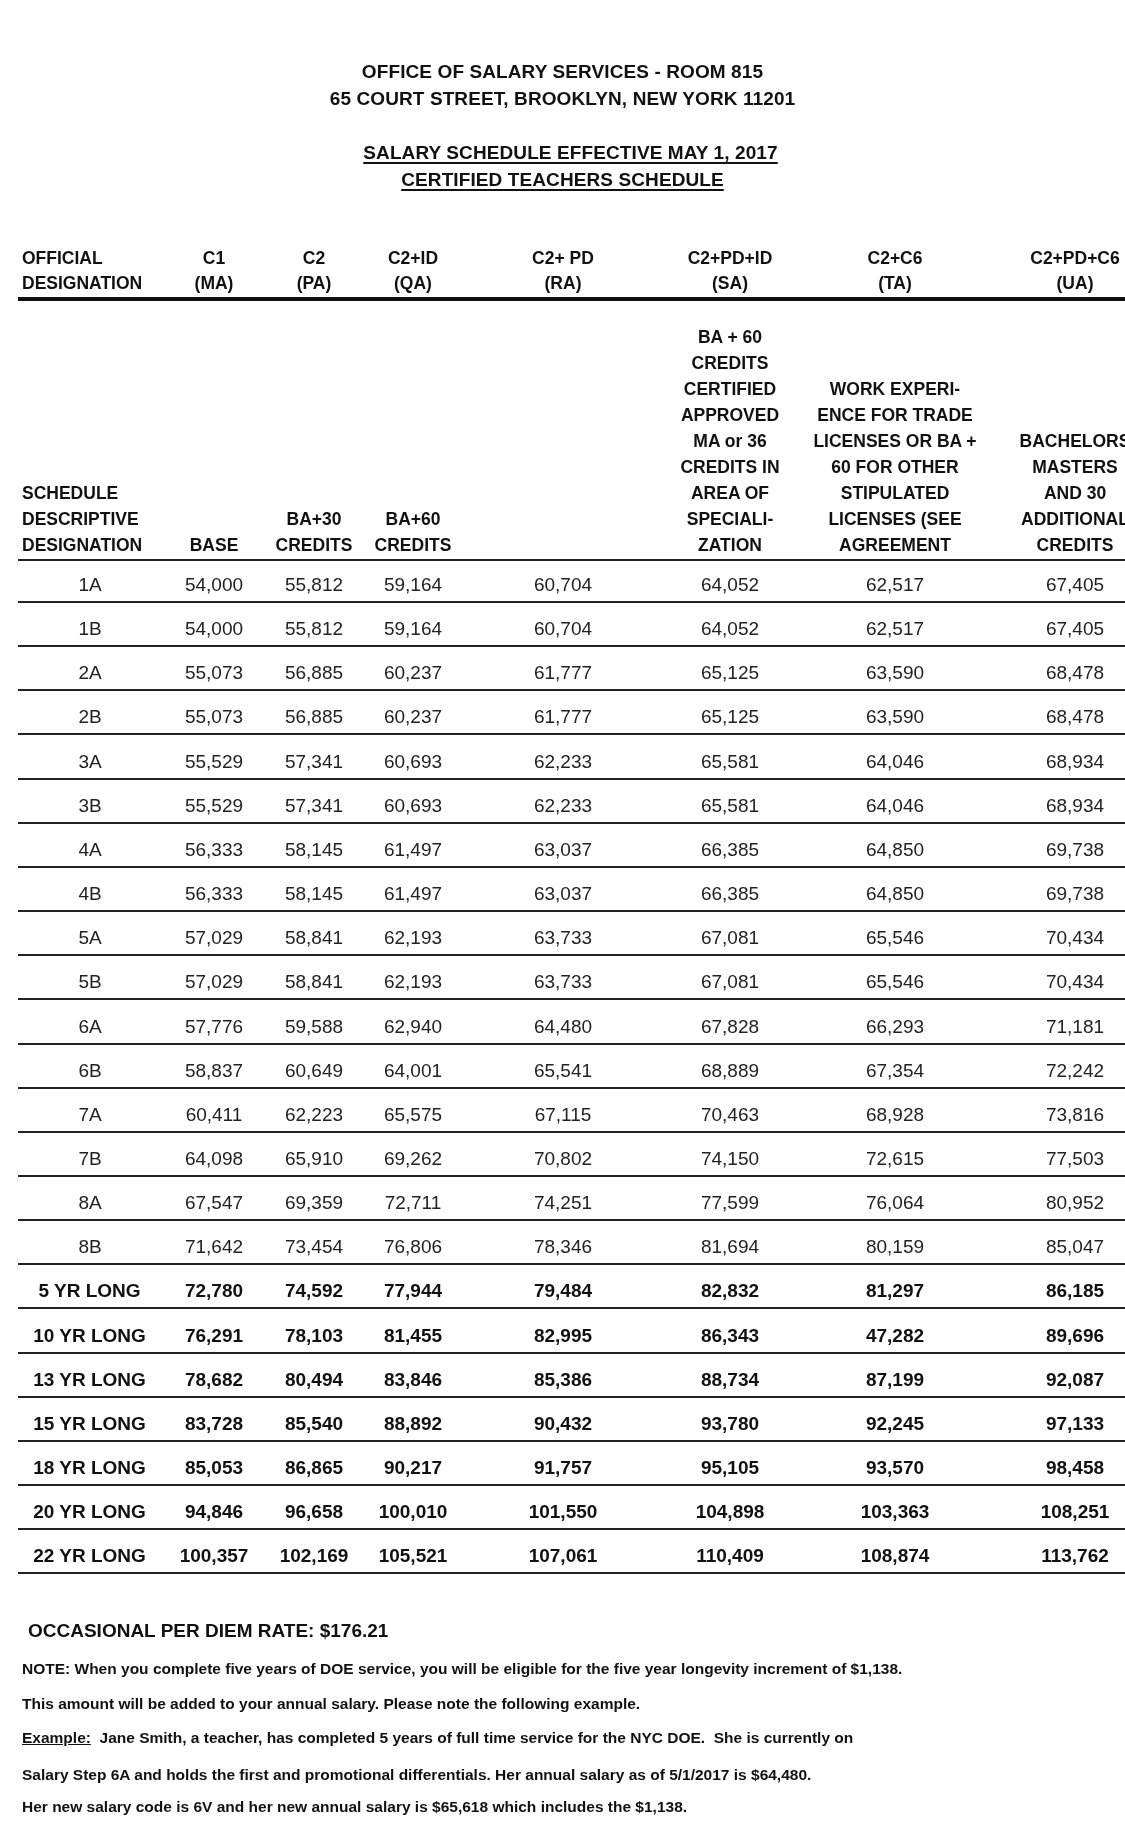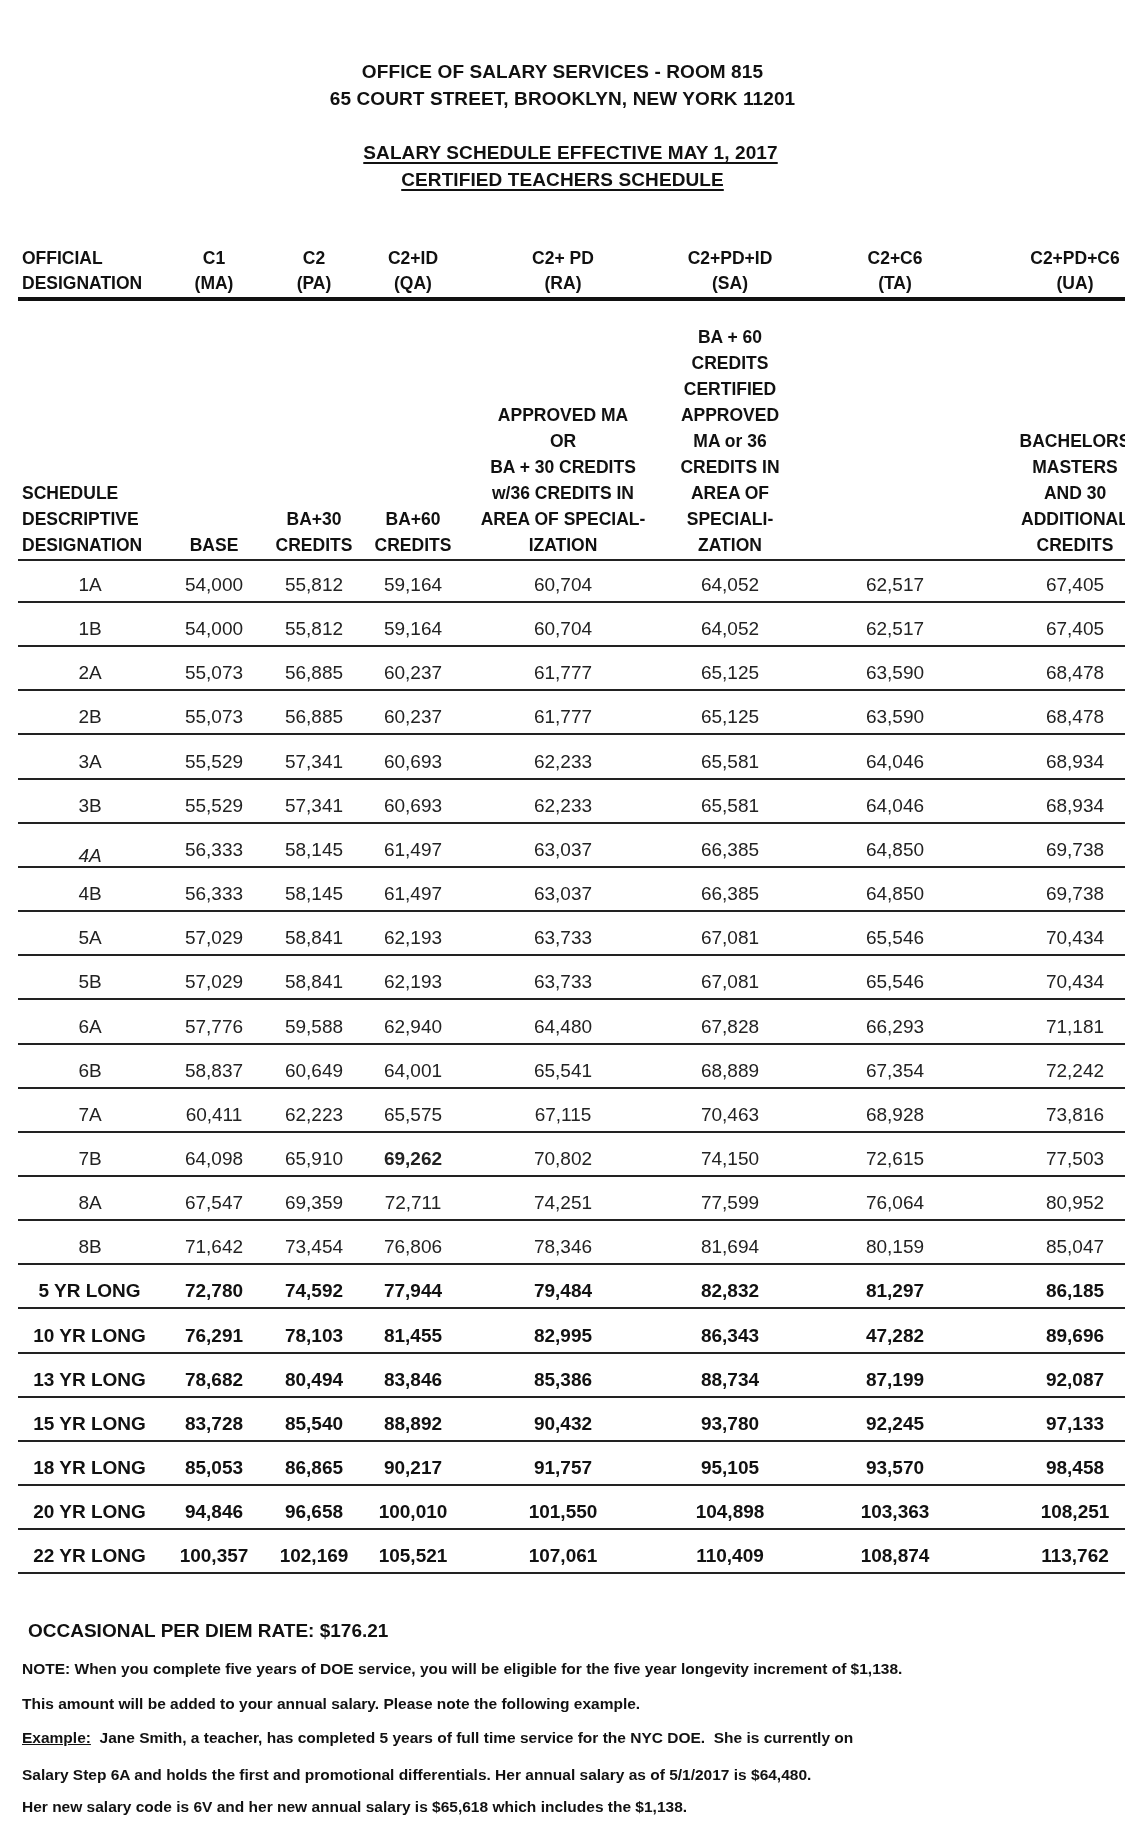--- a/index.html
+++ b/index.html
@@ -72,39 +72,40 @@
     <div>BASE</div>
   </div>
   <div class="desc" style="left:269px; width:90px;">
     <div>BA+30</div>
     <div>CREDITS</div>
   </div>
   <div class="desc" style="left:368px; width:90px;">
     <div>BA+60</div>
     <div>CREDITS</div>
   </div>
-  <div class="desc" style="left:473px; width:180px;">
-    <div>APPROVED MA</div>
-    <div>OR</div>
-    <div>BA + 30 CREDITS</div>
-    <div>w/36 CREDITS IN</div>
-    <div>AREA OF SPECIAL-</div>
-    <div>IZATION</div>
-  </div>
   <div class="desc" style="left:660px; width:140px;">
     <div>BA + 60</div>
     <div>CREDITS</div>
     <div>CERTIFIED</div>
     <div>APPROVED</div>
     <div>MA or 36</div>
     <div>CREDITS IN</div>
     <div>AREA OF</div>
     <div>SPECIALI-</div>
     <div>ZATION</div>
   </div>
+  <div class="desc" style="left:795px; width:200px;">
+    <div>WORK EXPERI-</div>
+    <div>ENCE FOR TRADE</div>
+    <div>LICENSES OR BA +</div>
+    <div>60 FOR OTHER</div>
+    <div>STIPULATED</div>
+    <div>LICENSES (SEE</div>
+    <div>AGREEMENT</div>
+  </div>
   <div class="desc" style="left:1010px; width:130px;">
     <div>BACHELORS</div>
     <div>MASTERS</div>
     <div>AND 30</div>
     <div>ADDITIONAL</div>
     <div>CREDITS</div>
   </div>
 </div>
 <div class="rule" style="top:559px;"></div>
 
@@ -169,21 +170,21 @@
       <div class="cell" style="left: 154px; width: 120px; top: 9px;">55,529</div>
       <div class="cell" style="left: 254px; width: 120px; top: 9px;">57,341</div>
       <div class="cell" style="left: 353px; width: 120px; top: 9px;">60,693</div>
       <div class="cell" style="left: 503px; width: 120px; top: 9px;">62,233</div>
       <div class="cell" style="left: 670px; width: 120px; top: 9px;">65,581</div>
       <div class="cell" style="left: 835px; width: 120px; top: 9px;">64,046</div>
       <div class="cell" style="left: 1015px; width: 120px; top: 9px;">68,934</div>
       <div class="rule" style="top: 36px;"></div>
     </div>
     <div class="row" style="top: 830px;">
-      <div class="cell lbl" style="left: 60px; width: 60px; top: 15px; font-style: italic;">4A</div>
+      <div class="cell lbl" style="left: 60px; width: 60px; top: 9px;">4A</div>
       <div class="cell" style="left: 154px; width: 120px; top: 9px;">56,333</div>
       <div class="cell" style="left: 254px; width: 120px; top: 9px;">58,145</div>
       <div class="cell" style="left: 353px; width: 120px; top: 9px;">61,497</div>
       <div class="cell" style="left: 503px; width: 120px; top: 9px;">63,037</div>
       <div class="cell" style="left: 670px; width: 120px; top: 9px;">66,385</div>
       <div class="cell" style="left: 835px; width: 120px; top: 9px;">64,850</div>
       <div class="cell" style="left: 1015px; width: 120px; top: 9px;">69,738</div>
       <div class="rule" style="top: 36px;"></div>
     </div>
     <div class="row" style="top: 874px;">
@@ -249,21 +250,21 @@
       <div class="cell" style="left: 503px; width: 120px; top: 9px;">67,115</div>
       <div class="cell" style="left: 670px; width: 120px; top: 9px;">70,463</div>
       <div class="cell" style="left: 835px; width: 120px; top: 9px;">68,928</div>
       <div class="cell" style="left: 1015px; width: 120px; top: 9px;">73,816</div>
       <div class="rule" style="top: 36px;"></div>
     </div>
     <div class="row" style="top: 1139px;">
       <div class="cell lbl" style="left: 60px; width: 60px; top: 9px;">7B</div>
       <div class="cell" style="left: 154px; width: 120px; top: 9px;">64,098</div>
       <div class="cell" style="left: 254px; width: 120px; top: 9px;">65,910</div>
-      <div class="cell" style="left: 353px; width: 120px; top: 9px; font-weight: bold;">69,262</div>
+      <div class="cell" style="left: 353px; width: 120px; top: 9px;">69,262</div>
       <div class="cell" style="left: 503px; width: 120px; top: 9px;">70,802</div>
       <div class="cell" style="left: 670px; width: 120px; top: 9px;">74,150</div>
       <div class="cell" style="left: 835px; width: 120px; top: 9px;">72,615</div>
       <div class="cell" style="left: 1015px; width: 120px; top: 9px;">77,503</div>
       <div class="rule" style="top: 36px;"></div>
     </div>
     <div class="row" style="top: 1183px;">
       <div class="cell lbl" style="left: 60px; width: 60px; top: 9px;">8A</div>
       <div class="cell" style="left: 154px; width: 120px; top: 9px;">67,547</div>
       <div class="cell" style="left: 254px; width: 120px; top: 9px;">69,359</div>

